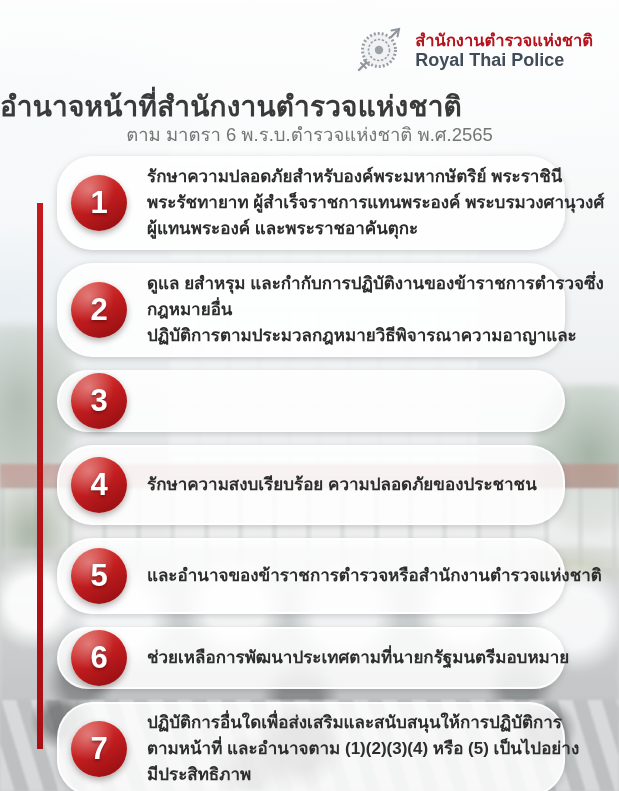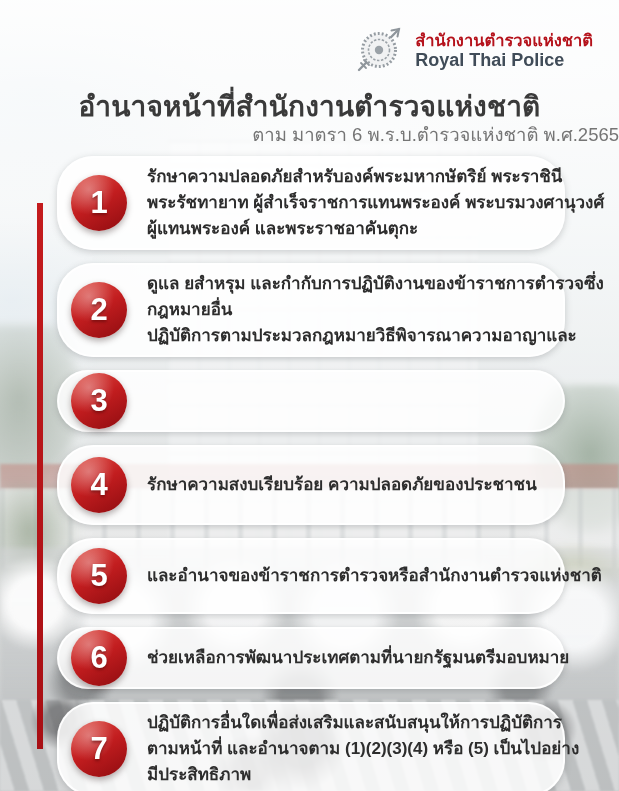--- a/index.html
+++ b/index.html
@@ -104,26 +104,26 @@
   .logo{
     position:absolute;top:22px;right:26px;z-index:5;
     display:flex;align-items:center;gap:9px;
   }
   .logo-text{display:flex;flex-direction:column;line-height:1.15;}
   .logo-th{font-size:16.5px;font-weight:bold;color:#b5121b;}
   .logo-en{font-size:18px;font-weight:600;color:#404c58;}
   
   .title{
     position:absolute;top:84px;left:0;width:100%;z-index:5;
-    text-align:center;font-size:28px;font-weight:bold;color:#3a3a3a;
+    font-size:28px;font-weight:bold;color:#3a3a3a;
     letter-spacing:.2px;
   }
   .subtitle{
     position:absolute;top:120px;left:0;width:100%;z-index:5;
-    text-align:right;font-size:18.5px;font-weight:500;color:#757575;
+    text-align:center;font-size:18.5px;font-weight:500;color:#757575;
   }
   
   .list{
     position:absolute;left:57px;top:156px;width:508px;z-index:2;
     display:flex;flex-direction:column;gap:13px;
   }
   .card{
     position:relative;
     background:rgba(255,255,255,.82);
     border:2px solid rgba(255,255,255,.9);

